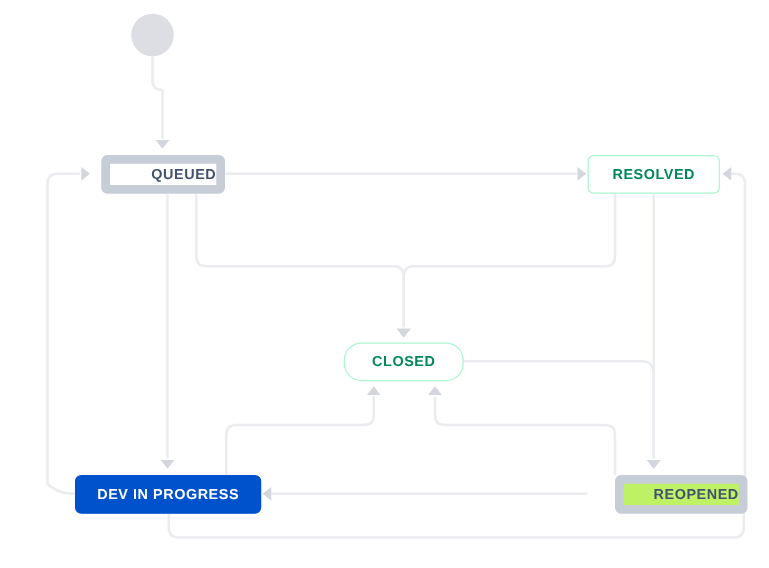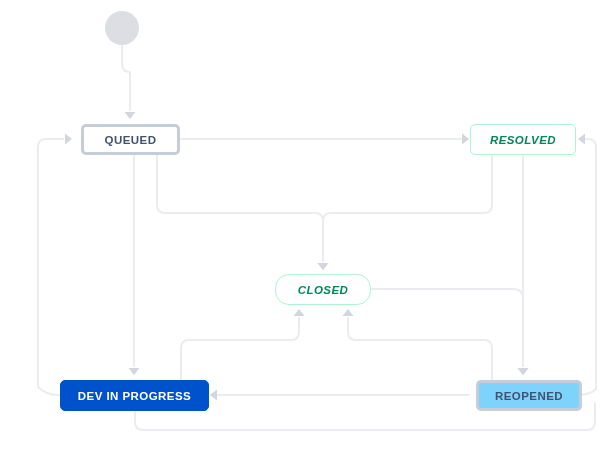--- a/index.html
+++ b/index.html
@@ -49,28 +49,28 @@
     justify-content: center;
     border-radius: 5px;
     font-size: 11.5px;
     font-weight: bold;
     letter-spacing: 0.45px;
     white-space: nowrap;
     user-select: none;
   }
   .node-default {
     background: #ffffff;
-    border: 3px solid #15803d;
+    border: 7px solid #15803d;
     color: #42526e;
+    justify-content: flex-end;
   }
   .node-done {
     background: #ffffff;
     border: 1px solid #abf5d1;
     color: #00875a;
-    font-style: italic;
   }
   .node-selected {
     background: #0052cc;
     border: 1px solid #eab308;
     color: #ffffff;
   }
 </style>
 </head>
 <body>
 
@@ -115,17 +115,17 @@
   </div>
 
   <div class="node node-done" style="left: 275px; top: 274px; width: 96px; height: 31px; background: rgb(255, 255, 255); border-color: rgb(171, 245, 209); color: rgb(0, 135, 90); border-radius: 14px;">
     <span>CLOSED</span>
   </div>
 
   <div class="node node-selected" style="left: 60px; top: 380px; width: 149px; height: 31px; background: rgb(0, 82, 204); border-color: rgb(0, 82, 204); color: rgb(255, 255, 255);">
     <span>DEV IN PROGRESS</span>
   </div>
 
-  <div class="node node-default" style="left: 476px; top: 380px; width: 106px; height: 31px; background: #7dd3fc; border-color: rgb(199, 205, 214); color: rgb(66, 82, 110);">
+  <div class="node node-default" style="left: 492px; top: 380px; width: 106px; height: 31px; background: #bef264; border-color: rgb(199, 205, 214); color: rgb(66, 82, 110);">
     <span>REOPENED</span>
   </div>
 
 </div>
 
 </body></html>

